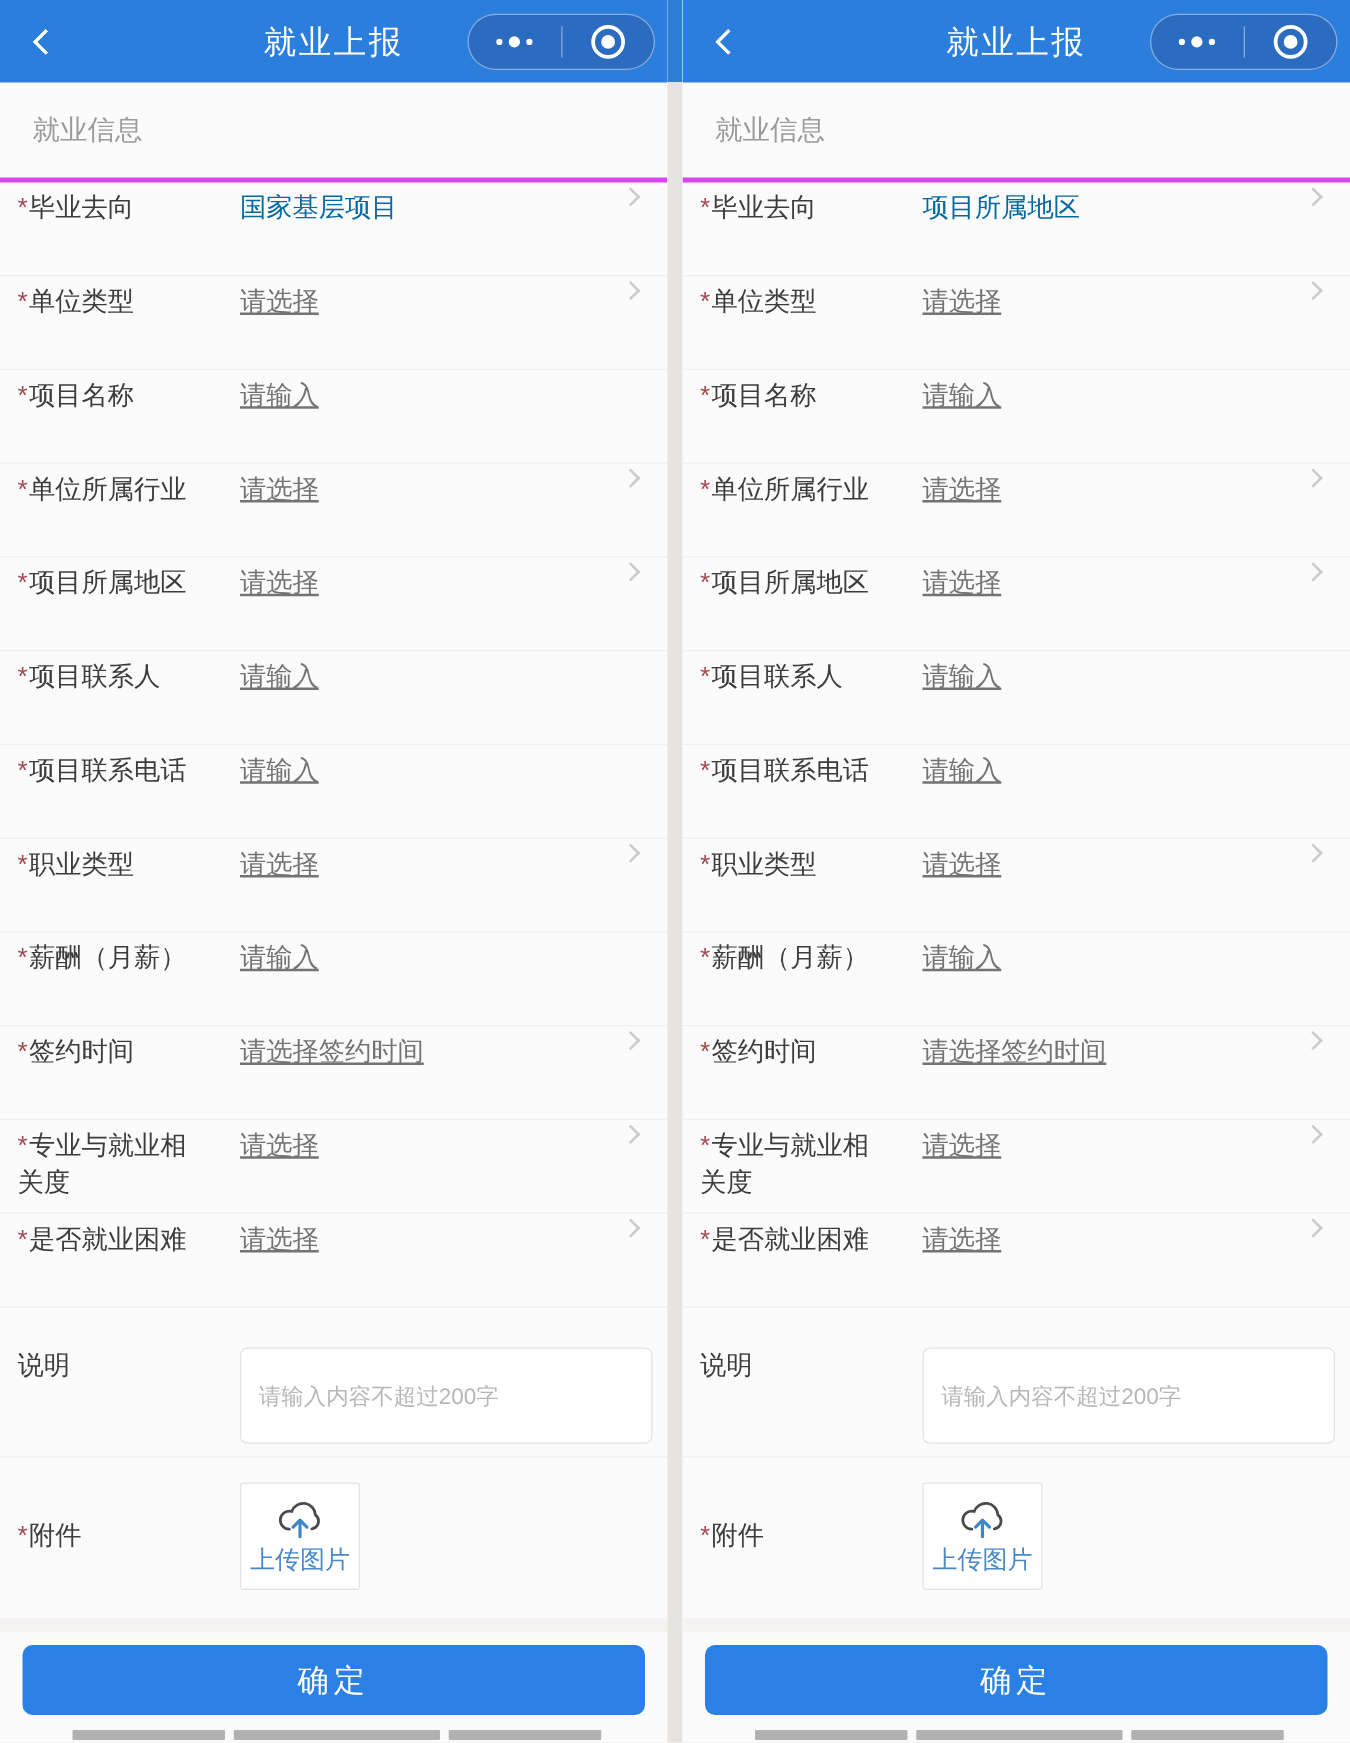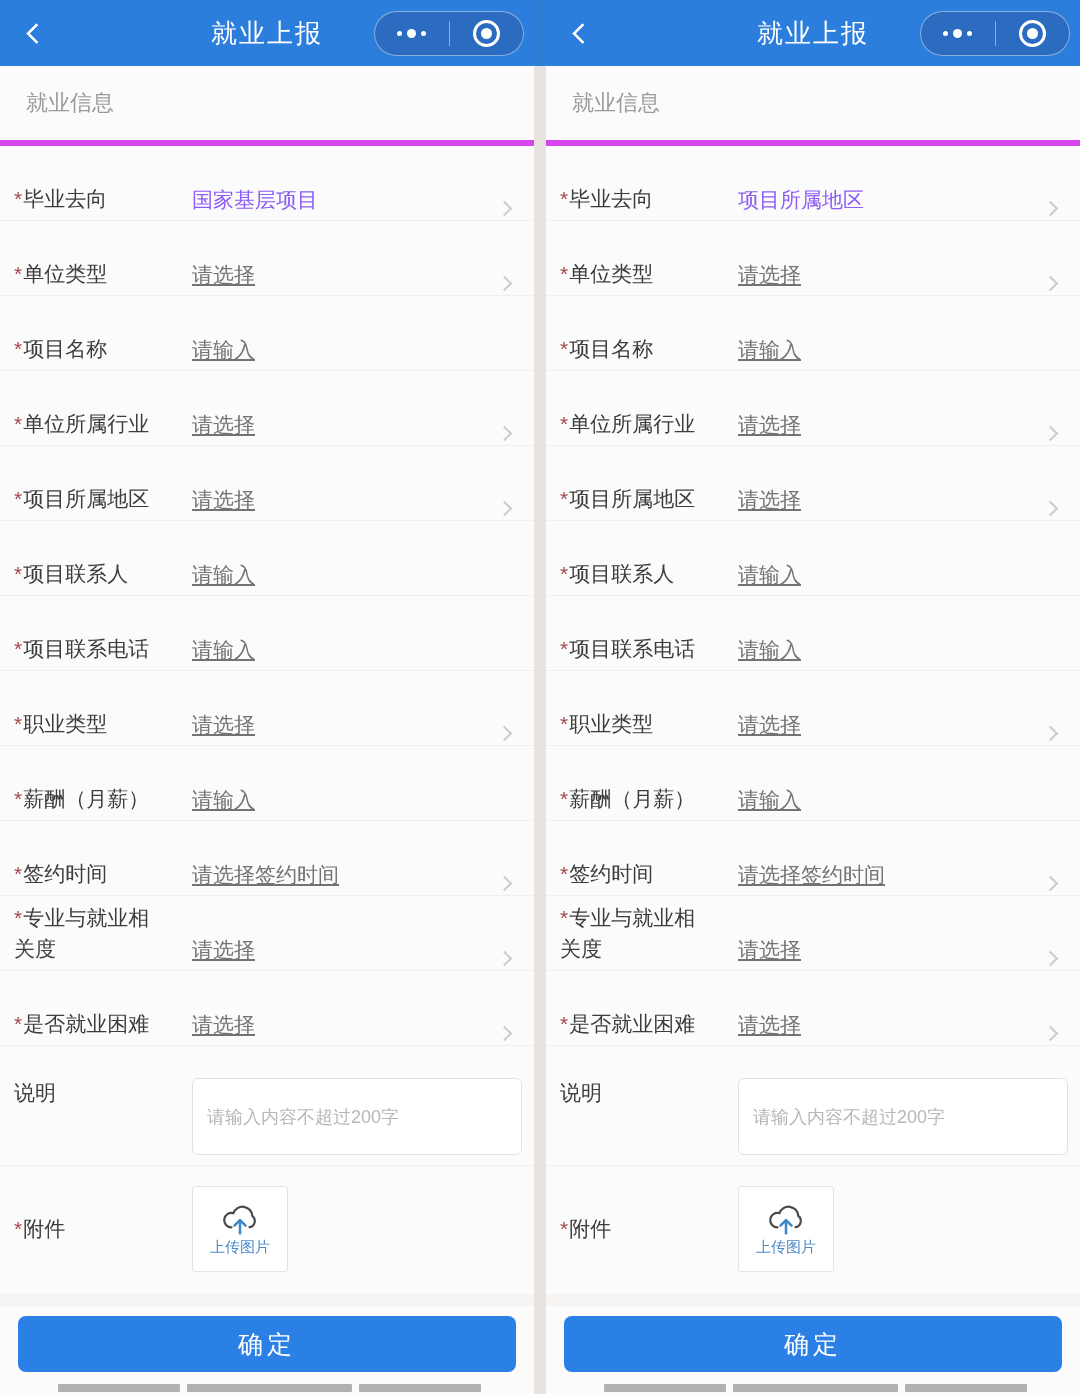--- a/index.html
+++ b/index.html
@@ -26,47 +26,47 @@
   .dots { display:flex; align-items:center; gap:5px; }
   .dot { background:#fff; border-radius:50%; }
   .dot.small { width:5px; height:5px; }
   .dot.big { width:9px; height:9px; }
   .record-ring { width:27px; height:27px; border:3px solid #fff; border-radius:50%;
     display:flex; align-items:center; justify-content:center; }
   .record-dot { width:11px; height:11px; background:#fff; border-radius:50%; }
 
   
   .section-header { height:80px; flex:0 0 auto; display:flex; align-items:center; padding:0 26px;
-    color:#9a9a9a; font-size:22px; border-bottom:6px solid #d946ef; }
+    color:#9a9a9a; font-size:22px; border-bottom:4px solid #d946ef; }
 
   
   .form { flex:1 1 auto; overflow:hidden; display:flex; flex-direction:column; }
-  .row { display:flex; align-items:flex-end; min-height:75px; padding:6px 20px 6px 14px;
+  .row { display:flex; align-items:flex-start; min-height:75px; padding:6px 20px 6px 14px;
     border-bottom:1px solid #f0efef; background:transparent; }
   .row-label { flex:0 0 150px; font-size:21px; color:#3c3c3c; line-height:1.45; }
   .star { color:#a3484e; font-size:21px; margin-right:1px; }
   .row-value { flex:1 1 auto; font-size:21px; padding-left:28px; }
-  .row-value.filled { color:#8b5cf6; }
+  .row-value.filled { color:#0369a1; }
   .row-value.placeholder { color:#737373;text-decoration:underline; }
   .chevron-right { width:11px; height:11px; border-top:2px solid #cbcbcb; border-right:2px solid #cbcbcb;
     transform:rotate(45deg); margin:0 4px 0 8px; flex:0 0 auto; }
   .chevron-hidden { visibility:hidden; }
 
   
   .note-row { display:flex; min-height:98px; padding:10px 12px 10px 14px;
     border-bottom:1px solid #f0efef; }
   .note-box { flex:1 1 auto; margin-left:28px; min-height:56px; border:1px solid #e3e2e2; border-radius:6px;
     background:#fff; display:flex; align-items:center; padding:10px 14px;
     font-size:18px; color:#b7b7b7; }
 
   
   .attach-row { display:flex; align-items:center; min-height:128px; padding:10px 4px 12px 14px; }
   .upload-box { margin-left:28px; width:96px; height:86px; background:#fff; border:1px solid #e4e3e3;
     border-radius:3px; display:flex; flex-direction:column; align-items:center; justify-content:center; }
-  .upload-label { font-size:15px; color:#4a88c8; margin-top:3px; }
+  .upload-label { font-size:20px; color:#4a88c8; margin-top:3px; }
 
   
   .footer { margin-top:auto; flex:0 0 auto; }
   .footer-band { height:12px; background:#f6f4f3; }
   .submit-wrap { padding:10px 18px 12px; }
   .submit-btn { display:block; width:100%; height:56px; background:#2a80e4; color:#fff; border:none;
     border-radius:8px; font-size:25px; letter-spacing:4px;
     font-family:Liberation Serif, serif; }
   .bars { display:flex; gap:7px; padding-left:58px; height:10px; }
   .bar { height:8px; background:#b3b1b0; border-radius:1px; }

